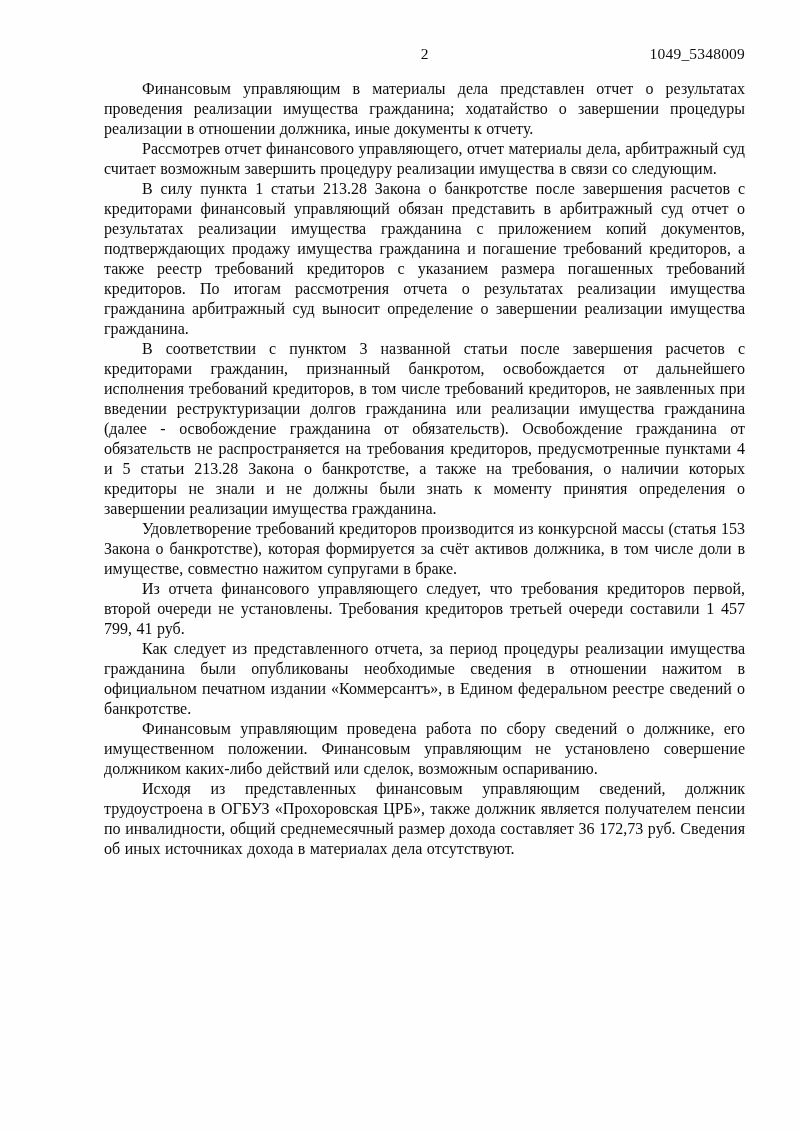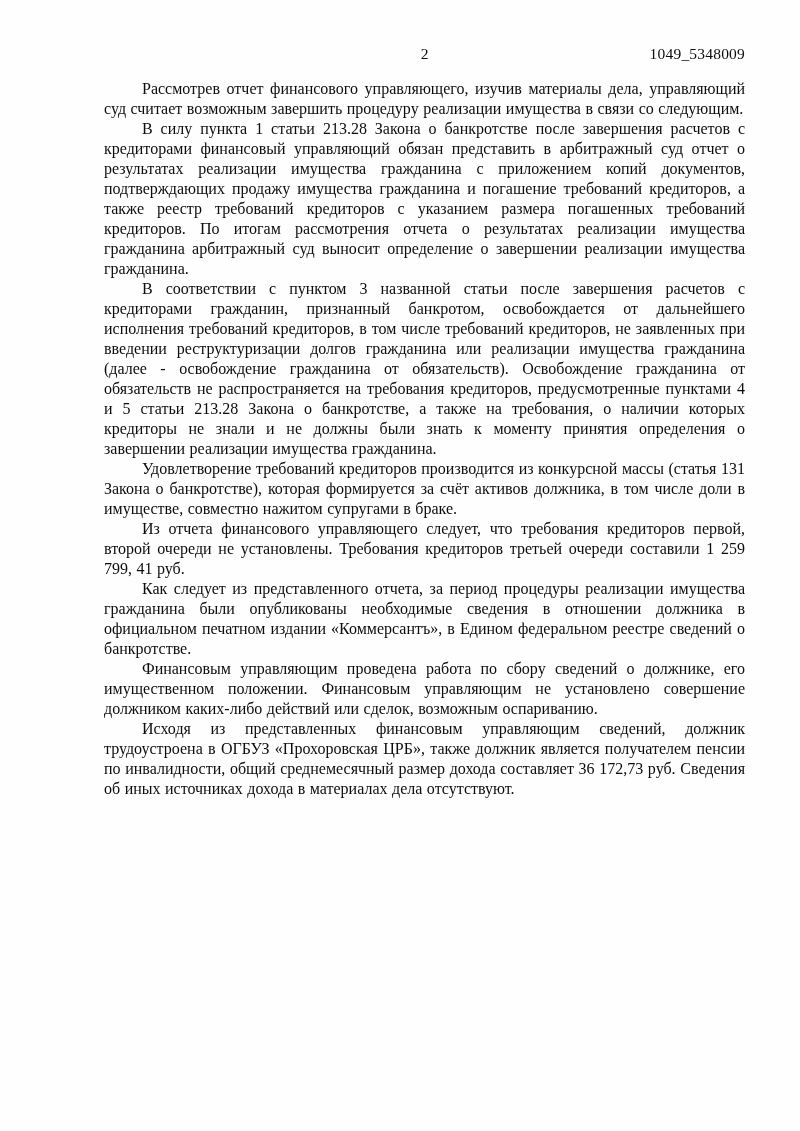--- a/index.html
+++ b/index.html
@@ -55,23 +55,24 @@
 <body>
 
 <div class="page">
 
   <div class="header-row">
     <span class="page-number">2</span>
     <span class="doc-id">1049_5348009</span>
   </div>
 
   <div class="body-text">
-    <p>Рассмотрев отчет финансового управляющего, изучив материалы дела, управляющий суд считает возможным завершить процедуру реализации имущества в связи со следующим.</p>
+    <p>Финансовым управляющим в материалы дела представлен отчет о результатах проведения реализации имущества гражданина; ходатайство о завершении процедуры реализации в отношении должника, иные документы к отчету.</p>
+    <p>Рассмотрев отчет финансового управляющего, отчет материалы дела, арбитражный суд считает возможным завершить процедуру реализации имущества в связи со следующим.</p>
     <p>В силу пункта 1 статьи 213.28 Закона о банкротстве после завершения расчетов с кредиторами финансовый управляющий обязан представить в арбитражный суд отчет о результатах реализации имущества гражданина с приложением копий документов, подтверждающих продажу имущества гражданина и погашение требований кредиторов, а также реестр требований кредиторов с указанием размера погашенных требований кредиторов. По итогам рассмотрения отчета о результатах реализации имущества гражданина арбитражный суд выносит определение о завершении реализации имущества гражданина.</p>
     <p>В соответствии с пунктом 3 названной статьи после завершения расчетов с кредиторами гражданин, признанный банкротом, освобождается от дальнейшего исполнения требований кредиторов, в том числе требований кредиторов, не заявленных при введении реструктуризации долгов гражданина или реализации имущества гражданина (далее - освобождение гражданина от обязательств). Освобождение гражданина от обязательств не распространяется на требования кредиторов, предусмотренные пунктами 4 и 5 статьи 213.28 Закона о банкротстве, а также на требования, о наличии которых кредиторы не знали и не должны были знать к моменту принятия определения о завершении реализации имущества гражданина.</p>
-    <p>Удовлетворение требований кредиторов производится из конкурсной массы (статья 131 Закона о банкротстве), которая формируется за счёт активов должника, в том числе доли в имуществе, совместно нажитом супругами в браке.</p>
-    <p>Из отчета финансового управляющего следует, что требования кредиторов первой, второй очереди не установлены. Требования кредиторов третьей очереди составили 1 259 799, 41 руб.</p>
-    <p>Как следует из представленного отчета, за период процедуры реализации имущества гражданина были опубликованы необходимые сведения в отношении должника в официальном печатном издании «Коммерсантъ», в Едином федеральном реестре сведений о банкротстве.</p>
+    <p>Удовлетворение требований кредиторов производится из конкурсной массы (статья 153 Закона о банкротстве), которая формируется за счёт активов должника, в том числе доли в имуществе, совместно нажитом супругами в браке.</p>
+    <p>Из отчета финансового управляющего следует, что требования кредиторов первой, второй очереди не установлены. Требования кредиторов третьей очереди составили 1 457 799, 41 руб.</p>
+    <p>Как следует из представленного отчета, за период процедуры реализации имущества гражданина были опубликованы необходимые сведения в отношении нажитом в официальном печатном издании «Коммерсантъ», в Едином федеральном реестре сведений о банкротстве.</p>
     <p>Финансовым управляющим проведена работа по сбору сведений о должнике, его имущественном положении. Финансовым управляющим не установлено совершение должником каких-либо действий или сделок, возможным оспариванию.</p>
     <p>Исходя из представленных финансовым управляющим сведений, должник трудоустроена в ОГБУЗ «Прохоровская ЦРБ», также должник является получателем пенсии по инвалидности, общий среднемесячный размер дохода составляет 36 172,73 руб. Сведения об иных источниках дохода в материалах дела отсутствуют.</p>
   </div>
 
 </div>
 
 </body></html>

